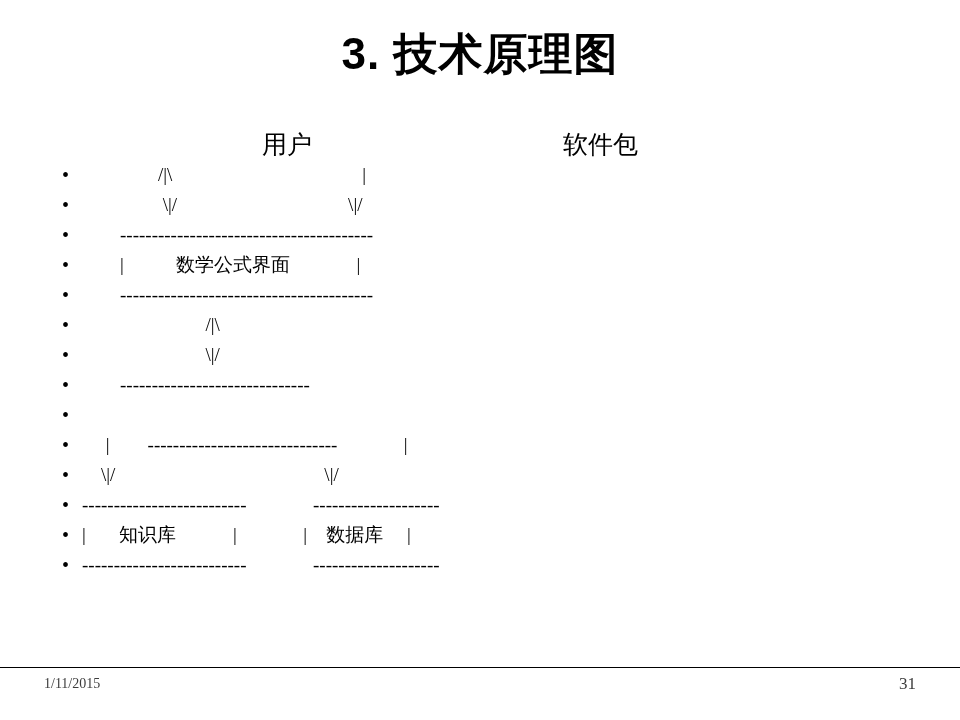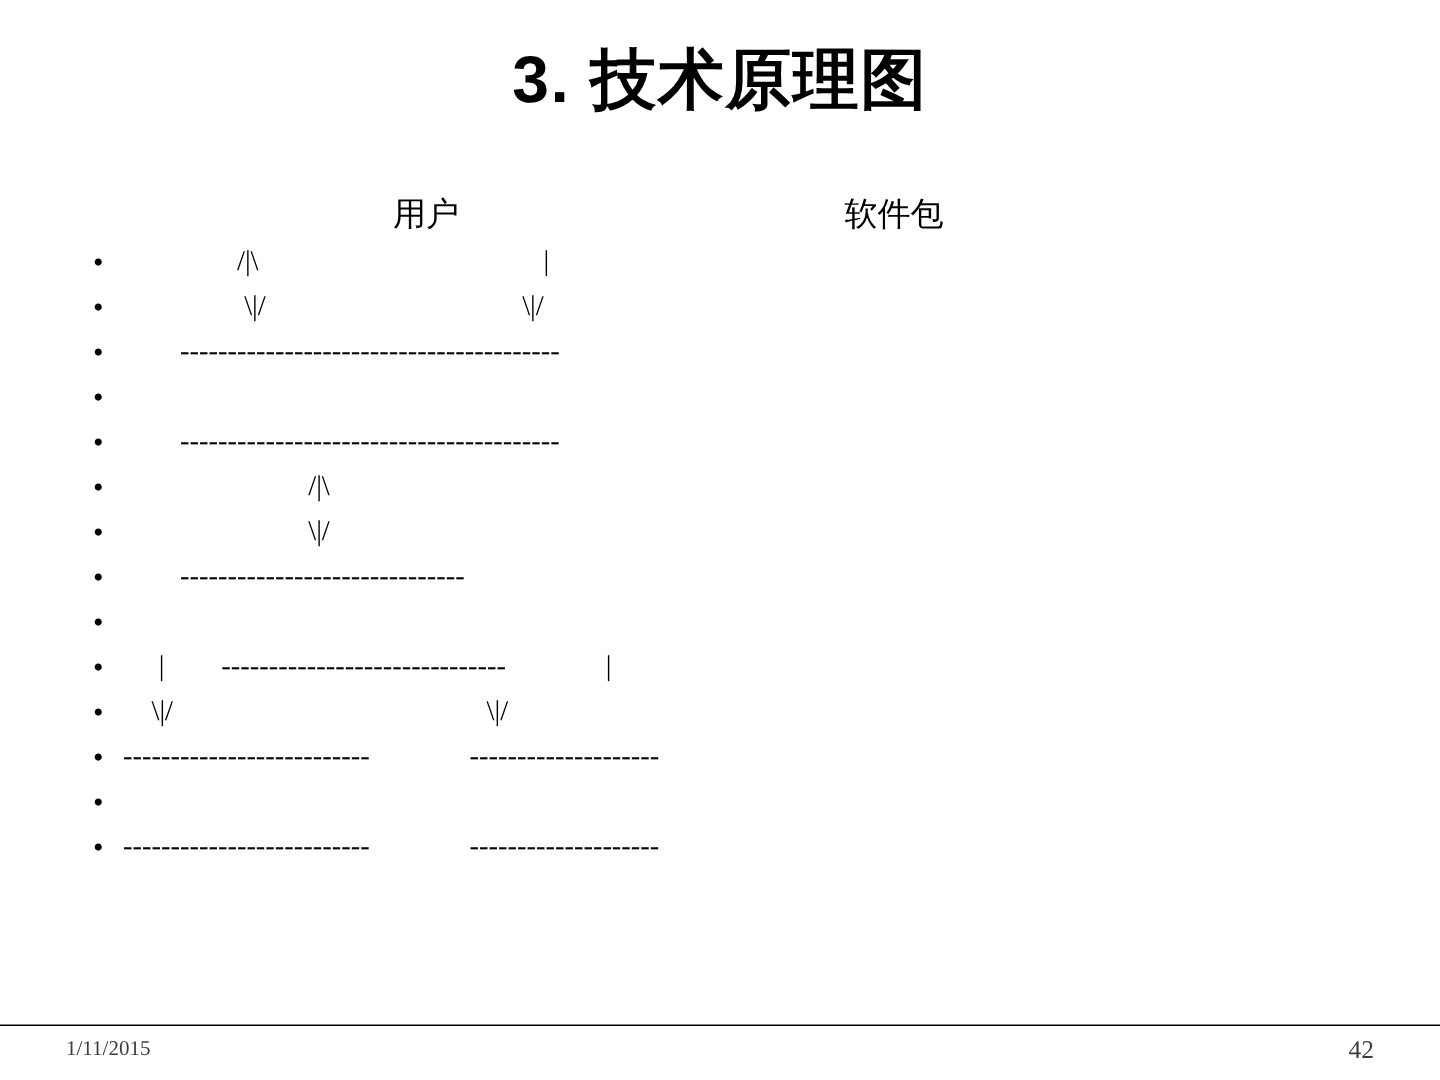--- a/index.html
+++ b/index.html
@@ -36,21 +36,21 @@
     line-height: 1.1;
   }
 
   .labels-row {
     position: absolute;
     top: 128px;
     left: 0;
     width: 960px;
     height: 30px;
     font-family: "Liberation Serif", serif;
-    font-size: 22px;
+    font-size: 25px;
   }
   .label-user {
     position: absolute;
     left: 262px;
     top: 0;
   }
   .label-pkg {
     position: absolute;
     left: 563px;
     top: 0;
@@ -83,21 +83,21 @@
   .ascii-text {
     font-family: "Liberation Serif", serif;
     font-size: 19px;
     line-height: 30px;
     white-space: pre;
     letter-spacing: 0px;
   }
 
   .footer {
     position: absolute;
-    bottom: 0;
+    bottom: 16px;
     left: 0;
     width: 960px;
     height: 36px;
     border-top: 1px solid #000000;
   }
   .footer-date {
     position: absolute;
     left: 44px;
     top: 8px;
     font-family: "Liberation Serif", serif;
@@ -137,20 +137,21 @@
       <span class="ascii-text">                 \|/                                    \|/</span>
     </div>
 
     <div class="ascii-line">
       <span class="bullet">•</span>
       <span class="ascii-text">        ----------------------------------------</span>
     </div>
 
     <div class="ascii-line">
       <span class="bullet">•</span>
+      <span class="ascii-text">        |           数学公式界面              |</span>
     </div>
 
     <div class="ascii-line">
       <span class="bullet">•</span>
       <span class="ascii-text">        ----------------------------------------</span>
     </div>
 
     <div class="ascii-line">
       <span class="bullet">•</span>
       <span class="ascii-text">                          /|\</span>
@@ -180,27 +181,28 @@
       <span class="ascii-text">    \|/                                            \|/</span>
     </div>
 
     <div class="ascii-line">
       <span class="bullet">•</span>
       <span class="ascii-text">--------------------------              --------------------</span>
     </div>
 
     <div class="ascii-line">
       <span class="bullet">•</span>
+      <span class="ascii-text">|       知识库            |              |    数据库     |</span>
     </div>
 
     <div class="ascii-line">
       <span class="bullet">•</span>
       <span class="ascii-text">--------------------------              --------------------</span>
     </div>
 
   </div>
 
   <div class="footer">
     <span class="footer-date">1/11/2015</span>
-    <span class="footer-page">42</span>
+    <span class="footer-page">31</span>
   </div>
 
 </div>
 
 </body></html>

